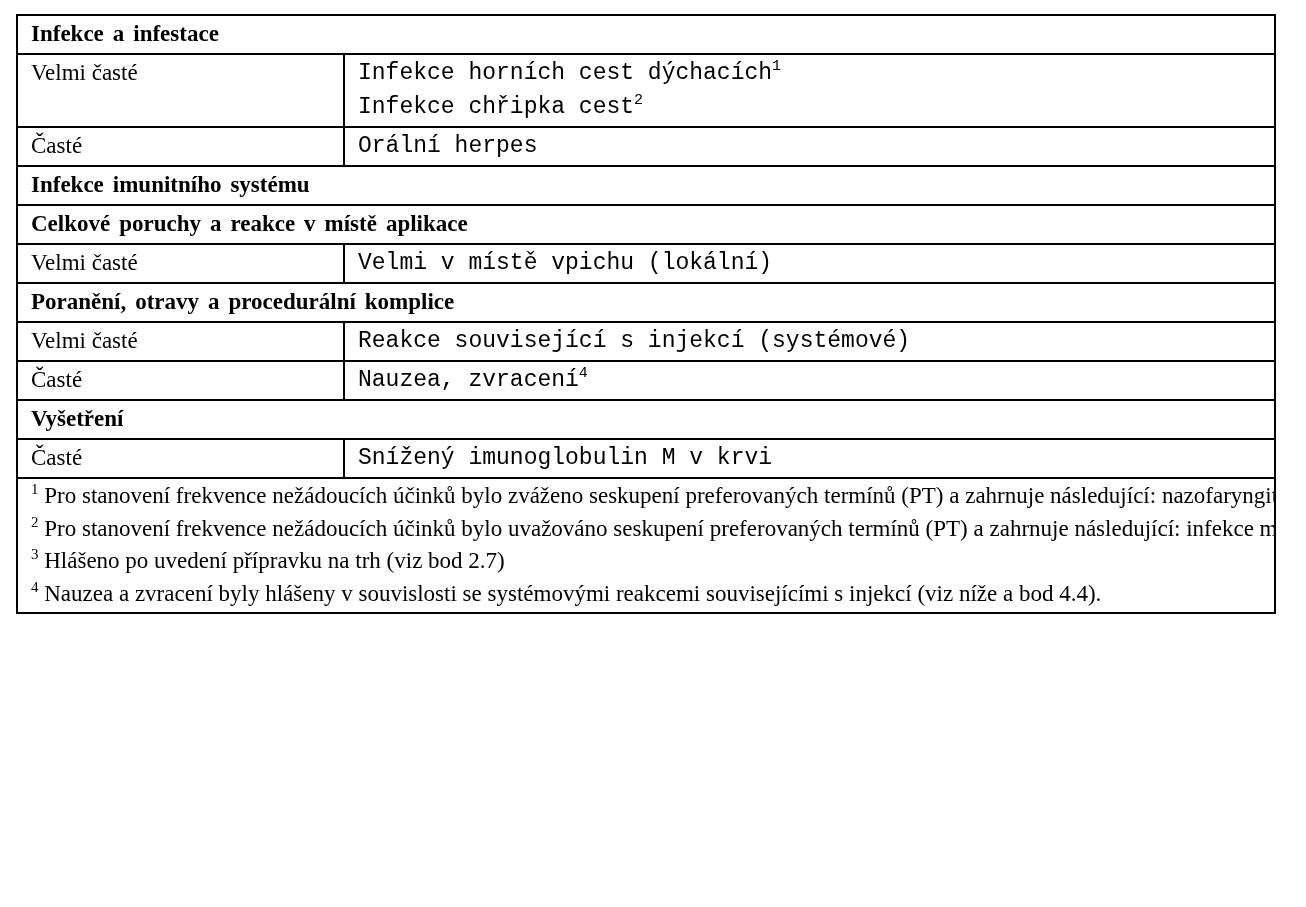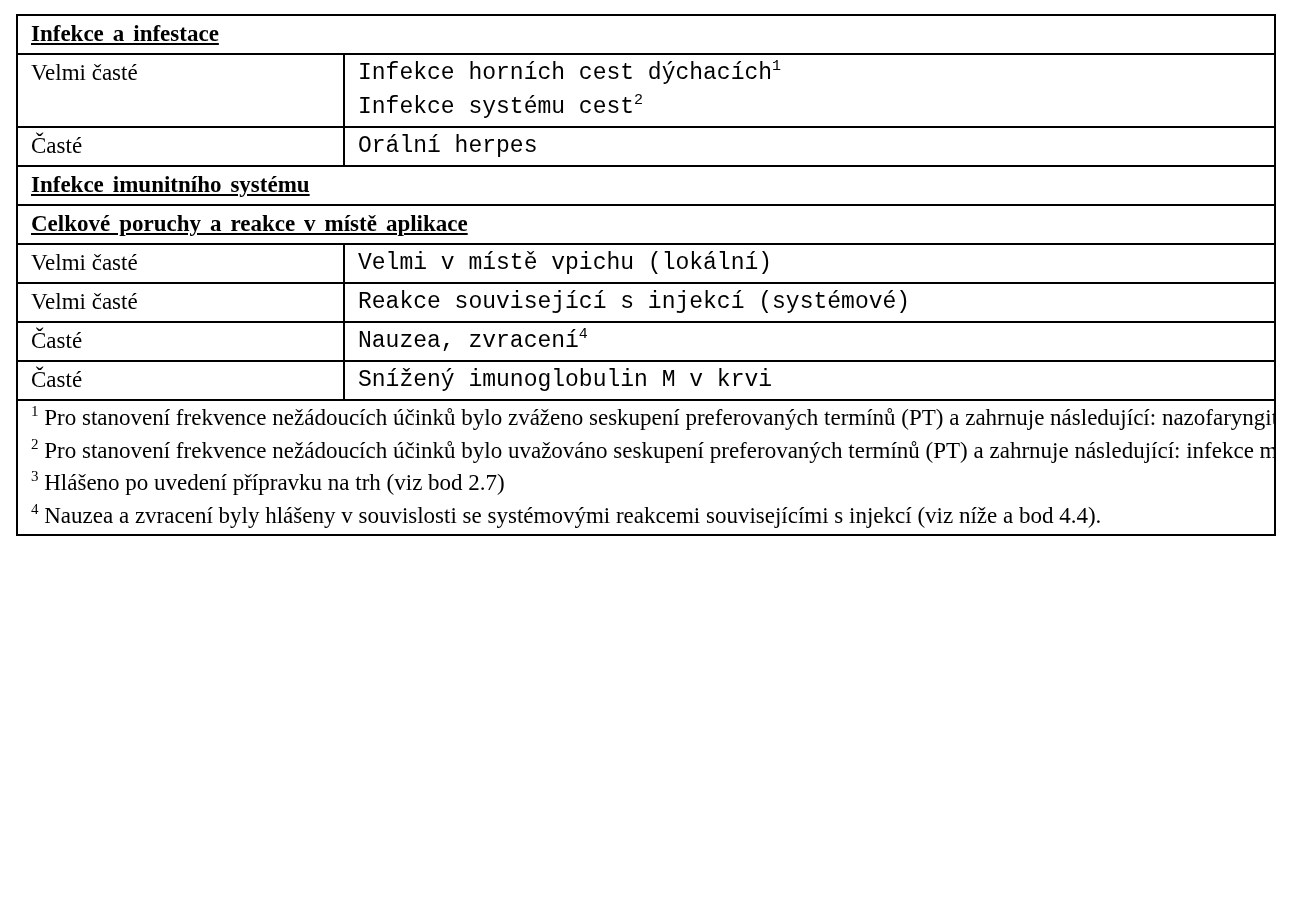--- a/index.html
+++ b/index.html
@@ -29,21 +29,20 @@
     font-size: 23px;
     line-height: 34px;
     vertical-align: top;
     padding: 1px 8px 2px 13px;
     overflow: hidden;
     white-space: nowrap;
   }
   td.soc-header {
     font-weight: bold;
     word-spacing: 0.14em;
-    text-decoration: underline;
   }
   td.effects-cell {
     padding-left: 10px;
     font-family: Liberation Mono, monospace;
   }
   tr.body-row td {
     height: 34px;
     border-radius: 14px;
   }
   sup.fnref {
@@ -72,21 +71,21 @@
     </colgroup>
     <tbody>
 
       <tr>
         <td colspan="2" class="soc-header">Infekce a infestace</td>
       </tr>
       <tr class="body-row">
         <td>Velmi časté</td>
         <td class="effects-cell">
           <div><span>Infekce horních cest dýchacích</span><sup class="fnref">1</sup></div>
-          <div><span>Infekce systému cest</span><sup class="fnref">2</sup></div>
+          <div><span>Infekce chřipka cest</span><sup class="fnref">2</sup></div>
         </td>
       </tr>
       <tr class="body-row">
         <td>Časté</td>
         <td class="effects-cell">
           <div><span>Orální herpes</span></div>
         </td>
       </tr>
 
       <tr>
@@ -96,34 +95,40 @@
       <tr>
         <td colspan="2" class="soc-header">Celkové poruchy a reakce v místě aplikace</td>
       </tr>
       <tr class="body-row">
         <td>Velmi časté</td>
         <td class="effects-cell">
           <div><span>Velmi v místě vpichu (lokální)</span></div>
         </td>
       </tr>
 
+      <tr>
+        <td colspan="2" class="soc-header">Poranění, otravy a procedurální komplice</td>
+      </tr>
       <tr class="body-row">
         <td>Velmi časté</td>
         <td class="effects-cell">
           <div><span>Reakce související s injekcí (systémové)</span></div>
         </td>
       </tr>
 
       <tr class="body-row">
         <td>Časté</td>
         <td class="effects-cell">
           <div><span>Nauzea, zvracení</span><sup class="fnref">4</sup></div>
         </td>
       </tr>
 
+      <tr>
+        <td colspan="2" class="soc-header">Vyšetření</td>
+      </tr>
       <tr class="body-row">
         <td>Časté</td>
         <td class="effects-cell">
           <div><span>Snížený imunoglobulin M v krvi</span></div>
         </td>
       </tr>
 
       <tr>
         <td colspan="2" class="footnotes-cell">
           <p><sup class="fnref">1</sup> <span>Pro stanovení frekvence nežádoucích účinků bylo zváženo seskupení preferovaných termínů (PT) a zahrnuje následující: nazofaryngitida, infekce horních cest dýchacích, chřipka, zánět vedlejších nosních dutin, zánět hltanu, rýma, virová infekce horních cest dýchacích, tonzilitida, akutní zánět vedlejších nosních dutin, faryngotonzilitida, laryngitida, streptokoková faryngitida, virová rýma, bakteriální sinusitida, bakteriální tonzilitida, virová faryngitida, virová tonzilitida, chronická sinusitida, nosní opar, tracheitida.</span></p>

